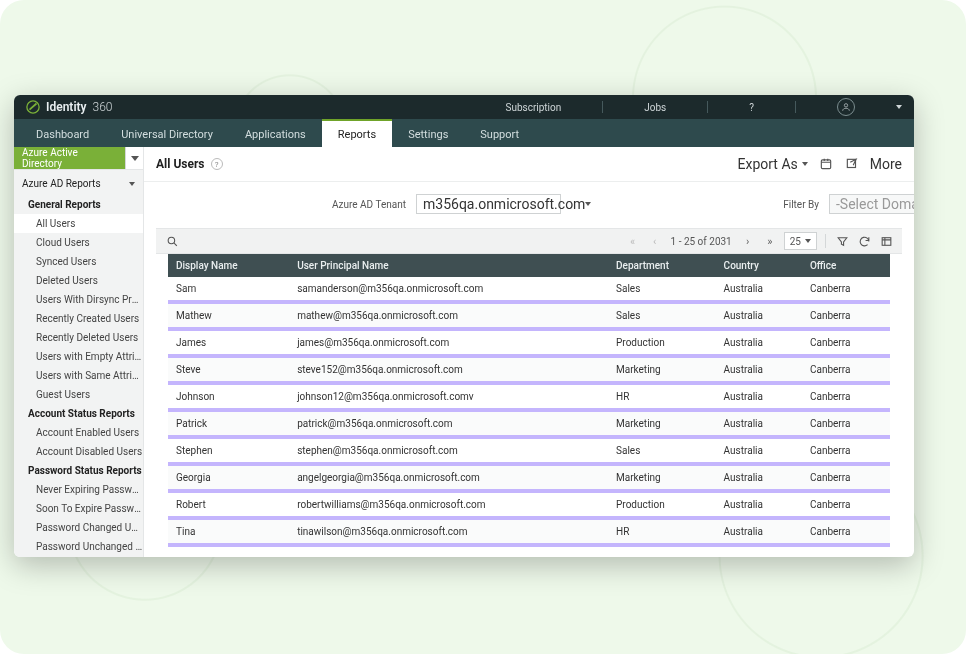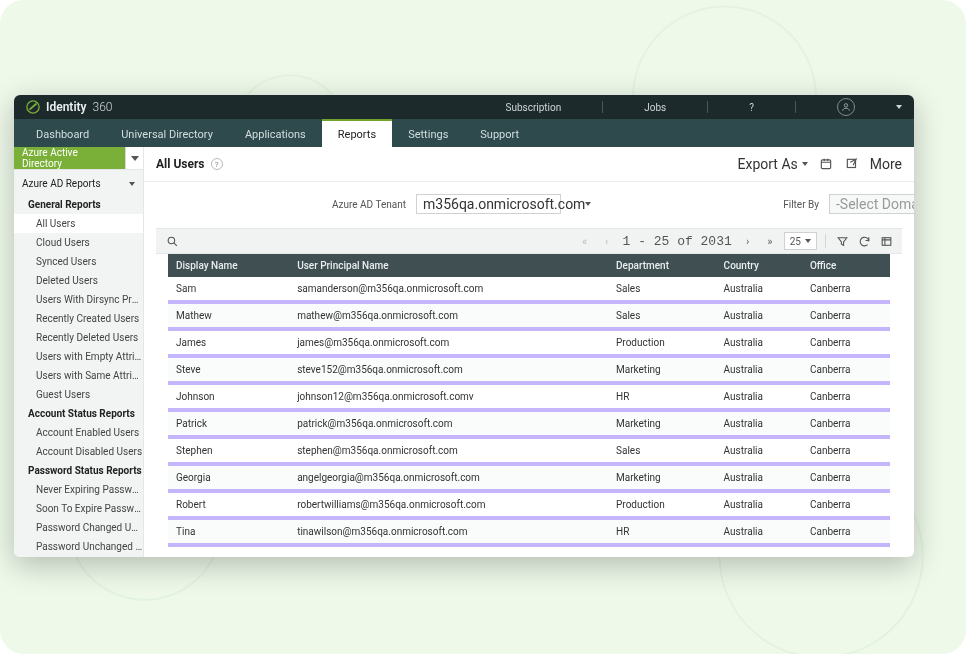--- a/index.html
+++ b/index.html
@@ -46,21 +46,21 @@
 .frow{display:flex;align-items:center;gap:10px;}
 .flabel{width:250px;text-align:right;color:#555;font-size:10px;}
 .fselect{width:145px;height:20px;border:1px solid #cfd2d3;background:#fff;display:flex;align-items:center;justify-content:space-between;padding:0 6px;font-size:14px;color:#333;cursor:pointer;}
 .fselect.muted{color:#999;background:#f7f8f8;}
 .plusbtn{width:20px;height:20px;background:#4a5c5f;color:#fff;display:flex;align-items:center;justify-content:center;font-size:13px;cursor:pointer;}
 .toolbar{height:26px;background:#f1f2f2;border:1px solid #e4e6e7;border-left:none;border-right:none;display:flex;align-items:center;justify-content:space-between;padding:0 8px;margin:0 12px;}
 .tb-left{display:flex;align-items:center;}
 .tb-right{display:flex;align-items:center;gap:6px;color:#555;}
 .pgbtn{width:16px;height:16px;display:flex;align-items:center;justify-content:center;cursor:pointer;color:#666;}
 .pgbtn.dis{color:#bbb;cursor:default;}
-.pgtext{font-size:13px;color:#555;padding:0 2px;font-family:Liberation Mono, monospace;}
+.pgtext{font-size:10px;color:#555;padding:0 2px;}
 .pagesize{height:18px;border:1px solid #cfd2d3;background:#fff;display:flex;align-items:center;gap:4px;padding:0 5px;font-size:10px;cursor:pointer;}
 .vline{width:1px;height:14px;background:#d4d7d8;margin:0 2px;}
 .tablewrap{margin:0 24px;}
 table{width:100%;border-collapse:collapse;font-size:10px;}
 thead th{background:#3f4f52;color:#e9eeef;text-align:left;font-weight:500;padding:6px 8px;}
 tbody td{padding:6px 8px;border-bottom:4px solid #c4b5fd;color:#333;}
 tbody tr:nth-child(even) td{background:#fafbfb;}
 </style>
 </head>
 <body>

